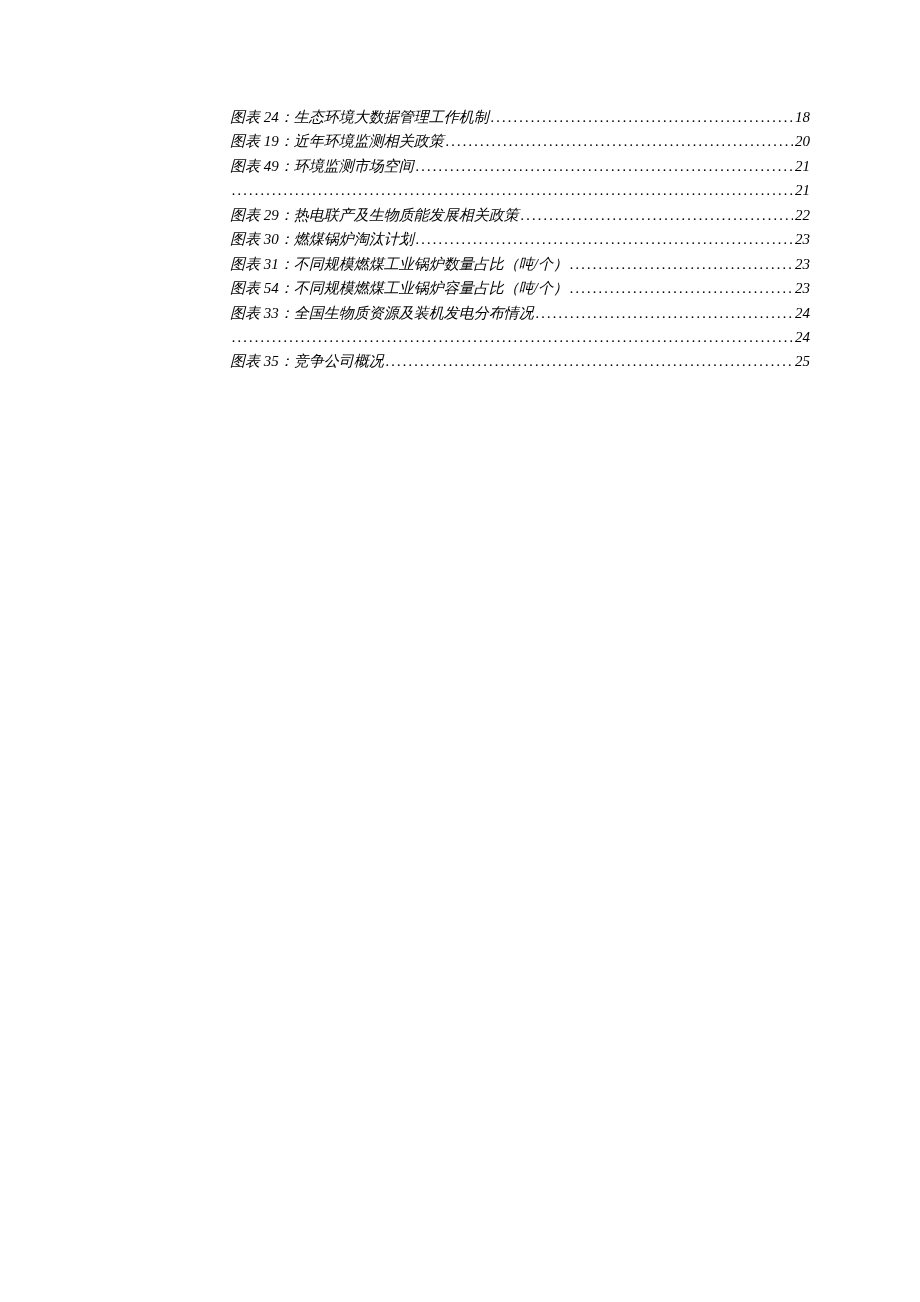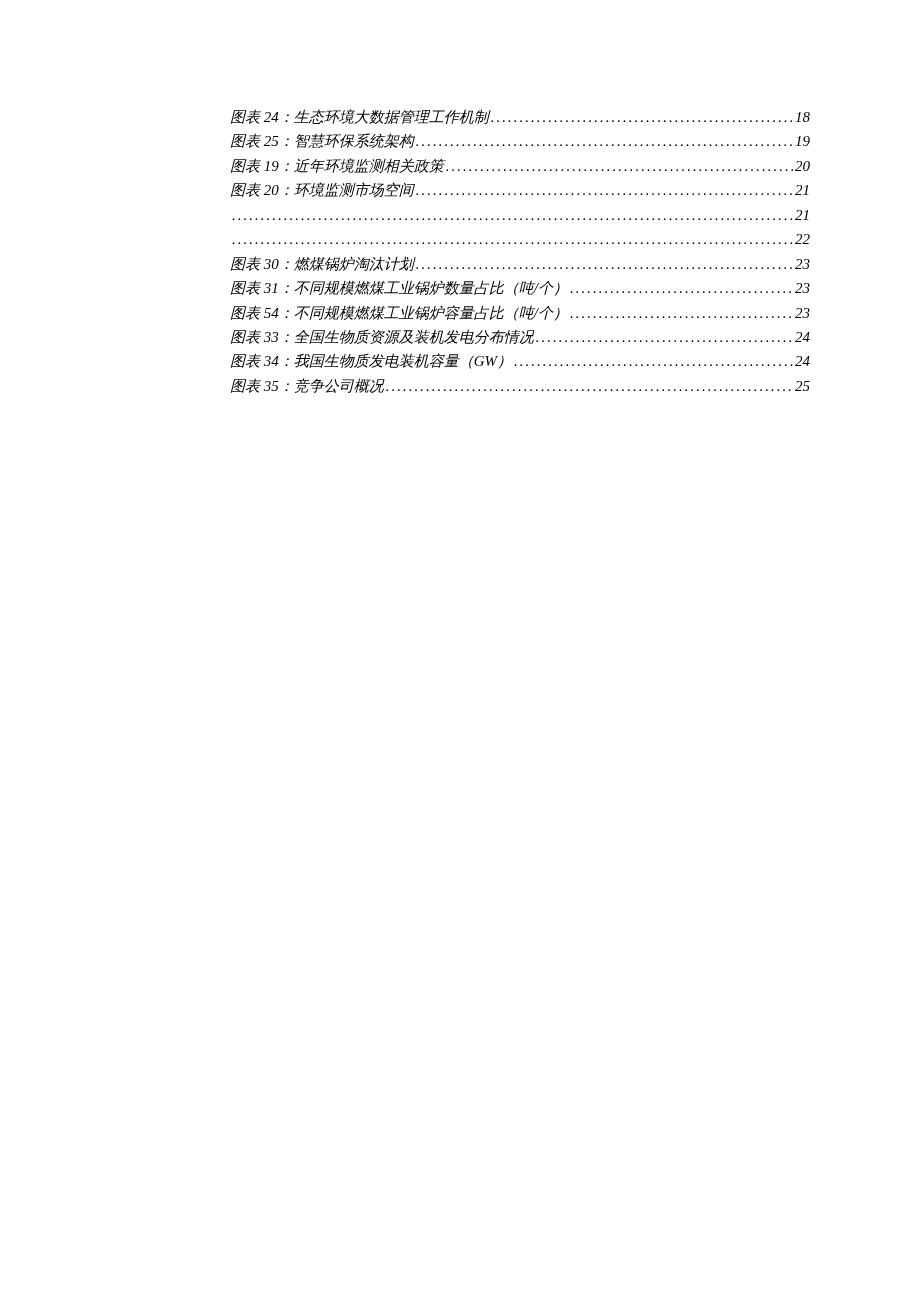--- a/index.html
+++ b/index.html
@@ -46,39 +46,35 @@
 </head>
 <body>
 
 <div class="toc-list">
   <div class="toc-entry">
     <span class="toc-label">图表 24：生态环境大数据管理工作机制</span>
     <span class="toc-dots"></span>
     <span class="toc-page">18</span>
   </div>
   <div class="toc-entry">
-    <span class="toc-label">图表 25：智慧环保系统架构</span>
-    <span class="toc-dots"></span>
-    <span class="toc-page">19</span>
-  </div>
-  <div class="toc-entry">
     <span class="toc-label">图表 19：近年环境监测相关政策</span>
     <span class="toc-dots"></span>
     <span class="toc-page">20</span>
   </div>
   <div class="toc-entry">
-    <span class="toc-label">图表 20：环境监测市场空间</span>
+    <span class="toc-label">图表 49：环境监测市场空间</span>
     <span class="toc-dots"></span>
     <span class="toc-page">21</span>
   </div>
   <div class="toc-entry">
     <span class="toc-dots"></span>
     <span class="toc-page">21</span>
   </div>
   <div class="toc-entry">
+    <span class="toc-label">图表 29：热电联产及生物质能发展相关政策</span>
     <span class="toc-dots"></span>
     <span class="toc-page">22</span>
   </div>
   <div class="toc-entry">
     <span class="toc-label">图表 30：燃煤锅炉淘汰计划</span>
     <span class="toc-dots"></span>
     <span class="toc-page">23</span>
   </div>
   <div class="toc-entry">
     <span class="toc-label">图表 31：不同规模燃煤工业锅炉数量占比（吨/个）</span>
@@ -89,21 +85,20 @@
     <span class="toc-label">图表 54：不同规模燃煤工业锅炉容量占比（吨/个）</span>
     <span class="toc-dots"></span>
     <span class="toc-page">23</span>
   </div>
   <div class="toc-entry">
     <span class="toc-label">图表 33：全国生物质资源及装机发电分布情况</span>
     <span class="toc-dots"></span>
     <span class="toc-page">24</span>
   </div>
   <div class="toc-entry">
-    <span class="toc-label">图表 34：我国生物质发电装机容量（GW）</span>
     <span class="toc-dots"></span>
     <span class="toc-page">24</span>
   </div>
   <div class="toc-entry">
     <span class="toc-label">图表 35：竞争公司概况</span>
     <span class="toc-dots"></span>
     <span class="toc-page">25</span>
   </div>
 </div>
 

